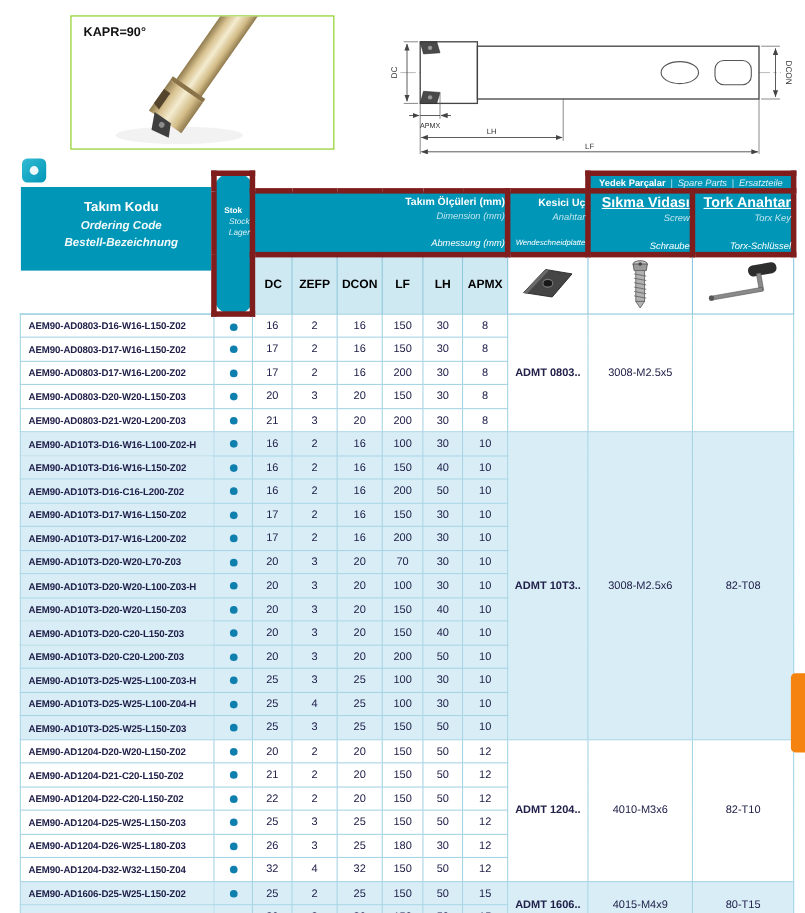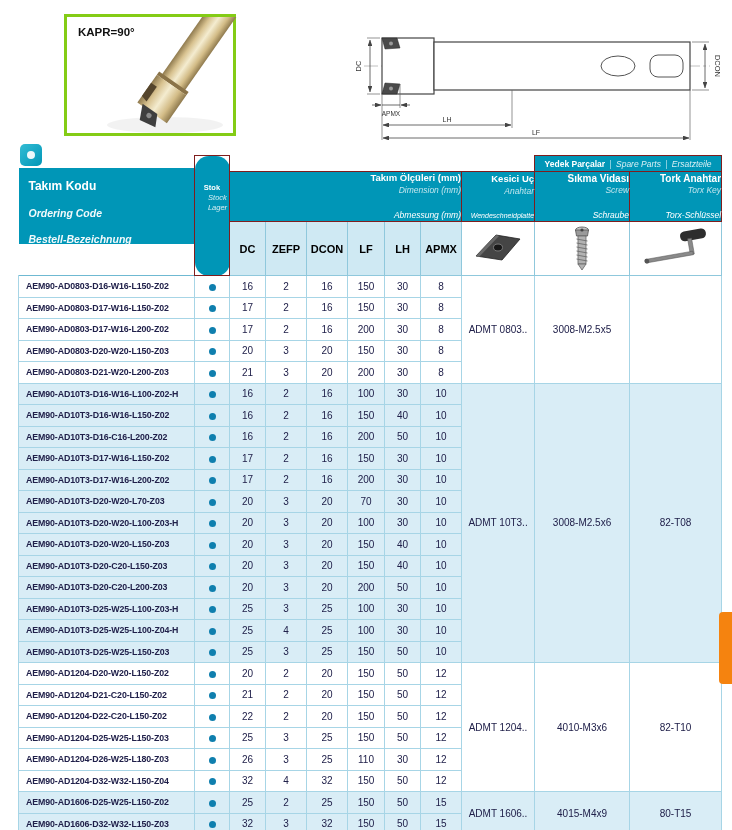--- a/index.html
+++ b/index.html
@@ -7,75 +7,75 @@
     --row-shade:#d9edf6;
     --tab:#f5830f;
     --dot:#0f7fae;
   }
   *{box-sizing:border-box;margin:0;padding:0;}
   html,body{background:#fff;}
   body{font-family:"Liberation Sans",sans-serif;}
   .page{position:relative;width:732px;height:830px;background:#fff;overflow:hidden;}
 
   
-  .photo-box{position:absolute;left:64px;top:14px;width:172px;height:122px;border:3px solid #84cc16;background:#fff;}
+  .photo-box{position:absolute;left:64px;top:14px;width:240px;height:122px;border:1px solid #84cc16;background:#fff;}
   .kapr{position:absolute;left:11px;top:9px;font-size:11.5px;font-weight:bold;color:#111;z-index:2;}
   .photo-box svg{position:absolute;left:0;top:0;}
 
   
   .drawing{position:absolute;left:352px;top:18px;}
   .drawing text{font-family:"Liberation Sans",sans-serif;}
 
   
   .corner-icon{position:absolute;left:20px;top:144px;width:22px;height:22px;border-radius:5px;
     background:linear-gradient(135deg,#33bcd4,var(--teal));z-index:3;}
   .corner-icon::after{content:"";position:absolute;left:7px;top:7px;width:8px;height:8px;border-radius:50%;
     background:rgba(255,255,255,.92);}
 
   
   .side-tab{position:absolute;right:0;top:612px;width:13px;height:72px;background:var(--tab);
     border-radius:4px 0 0 4px;}
 
   
   table{position:absolute;left:18px;top:155px;width:703px;border-collapse:collapse;table-layout:fixed;}
-  thead th{padding:0;font-weight:normal;border:1px solid #7f1d1d;}
+  thead th{padding:0;font-weight:normal;border:5px solid #7f1d1d;}
   tr.r1{height:16px;} tr.r2{height:45px;} tr.r3{height:54px;}
   .nob{border:none;background:#fff;}
 
-  .th-code{background:#fff;border:none;vertical-align:top;text-align:left;}
+  .th-code{background:#fff;border:none;vertical-align:top;text-align:center;}
   .codeblock{margin-top:12px;height:76px;background:var(--teal);color:#fff;padding:11px 0 0 10px;}
   .codeblock .l1{font-size:12px;font-weight:bold;}
-  .codeblock .l2,.codeblock .l3{font-size:10.5px;font-weight:bold;font-style:italic;margin-top:14px;opacity:.95;}
+  .codeblock .l2,.codeblock .l3{font-size:10.5px;font-weight:bold;font-style:italic;margin-top:4px;opacity:.95;}
 
   .th-stok{background:var(--teal);color:#fff;vertical-align:top;padding-top:27px;font-size:7.5px;line-height:1.35;text-align:center;border-radius:14px;}
   .th-stok .s1{font-weight:bold;display:block;}
   .th-stok .s2,.th-stok .s3{font-style:italic;opacity:.85;display:block;margin-left:11px;}
 
   .th-spare{background:var(--teal);color:#fff;font-size:8.5px;text-align:center;white-space:nowrap;}
   .th-spare .b{font-weight:bold;}
   .th-spare .i{font-style:italic;opacity:.85;}
   .th-spare .sep{opacity:.7;margin:0 2px;}
 
   .th-dims,.th-insert,.th-screw,.th-torx{background:var(--teal);color:#fff;text-align:right;vertical-align:middle;line-height:1.3;}
   .h1{font-size:9.5px;font-weight:bold;display:block;}
   .h2{font-size:8.5px;font-style:italic;opacity:.75;display:block;}
   .h3{font-size:8.5px;font-style:italic;display:block;margin-top:14px;}
   .th-insert .h3{font-size:7px;}
-  .th-screw .h1,.th-torx .h1{font-size:10px;}
+  .th-screw .h1,.th-torx .h1{font-size:13px;text-decoration:underline;}
 
   tr.r3 th{background:#cfe9f3;border:1px solid #8fc8dc;font-size:11px;font-weight:bold;color:#000;}
   tr.r3 th.img-cell{background:#fff;}
 
   tbody tr{height:21.5px;}
   tbody td{border:1px solid #a7d5e6;text-align:center;color:#20204a;background:#fff;}
   tbody tr.shade td{background:var(--row-shade);}
   tbody tr.gfirst td{border-top-color:#6fb9d2;}
   td.code{text-align:left;padding-left:7px;font-weight:bold;font-size:8.8px;letter-spacing:-.1px;white-space:nowrap;overflow:hidden;}
   td.num{font-size:10px;}
-  td.grp{font-weight:normal;font-size:10px;}
+  td.grp{font-weight:bold;font-size:10px;}
   td.lbl{font-size:10px;margin-left:40px;}
   .dot{display:inline-block;width:7px;height:7px;border-radius:50%;background:var(--dot);vertical-align:middle;}
 </style>
 </head>
 <body>
 
 <div class="page">
 
   <div class="photo-box">
     <svg width="214" height="120" viewBox="0 0 214 120">
@@ -476,21 +476,21 @@
           <td class="num">150</td>
           <td class="num">50</td>
           <td class="num">12</td>
         </tr>
         <tr>
           <td class="code">AEM90-AD1204-D26-W25-L180-Z03</td>
           <td><span class="dot"></span></td>
           <td class="num">26</td>
           <td class="num">3</td>
           <td class="num">25</td>
-          <td class="num">110</td>
+          <td class="num">180</td>
           <td class="num">30</td>
           <td class="num">12</td>
         </tr>
         <tr>
           <td class="code">AEM90-AD1204-D32-W32-L150-Z04</td>
           <td><span class="dot"></span></td>
           <td class="num">32</td>
           <td class="num">4</td>
           <td class="num">32</td>
           <td class="num">150</td>

